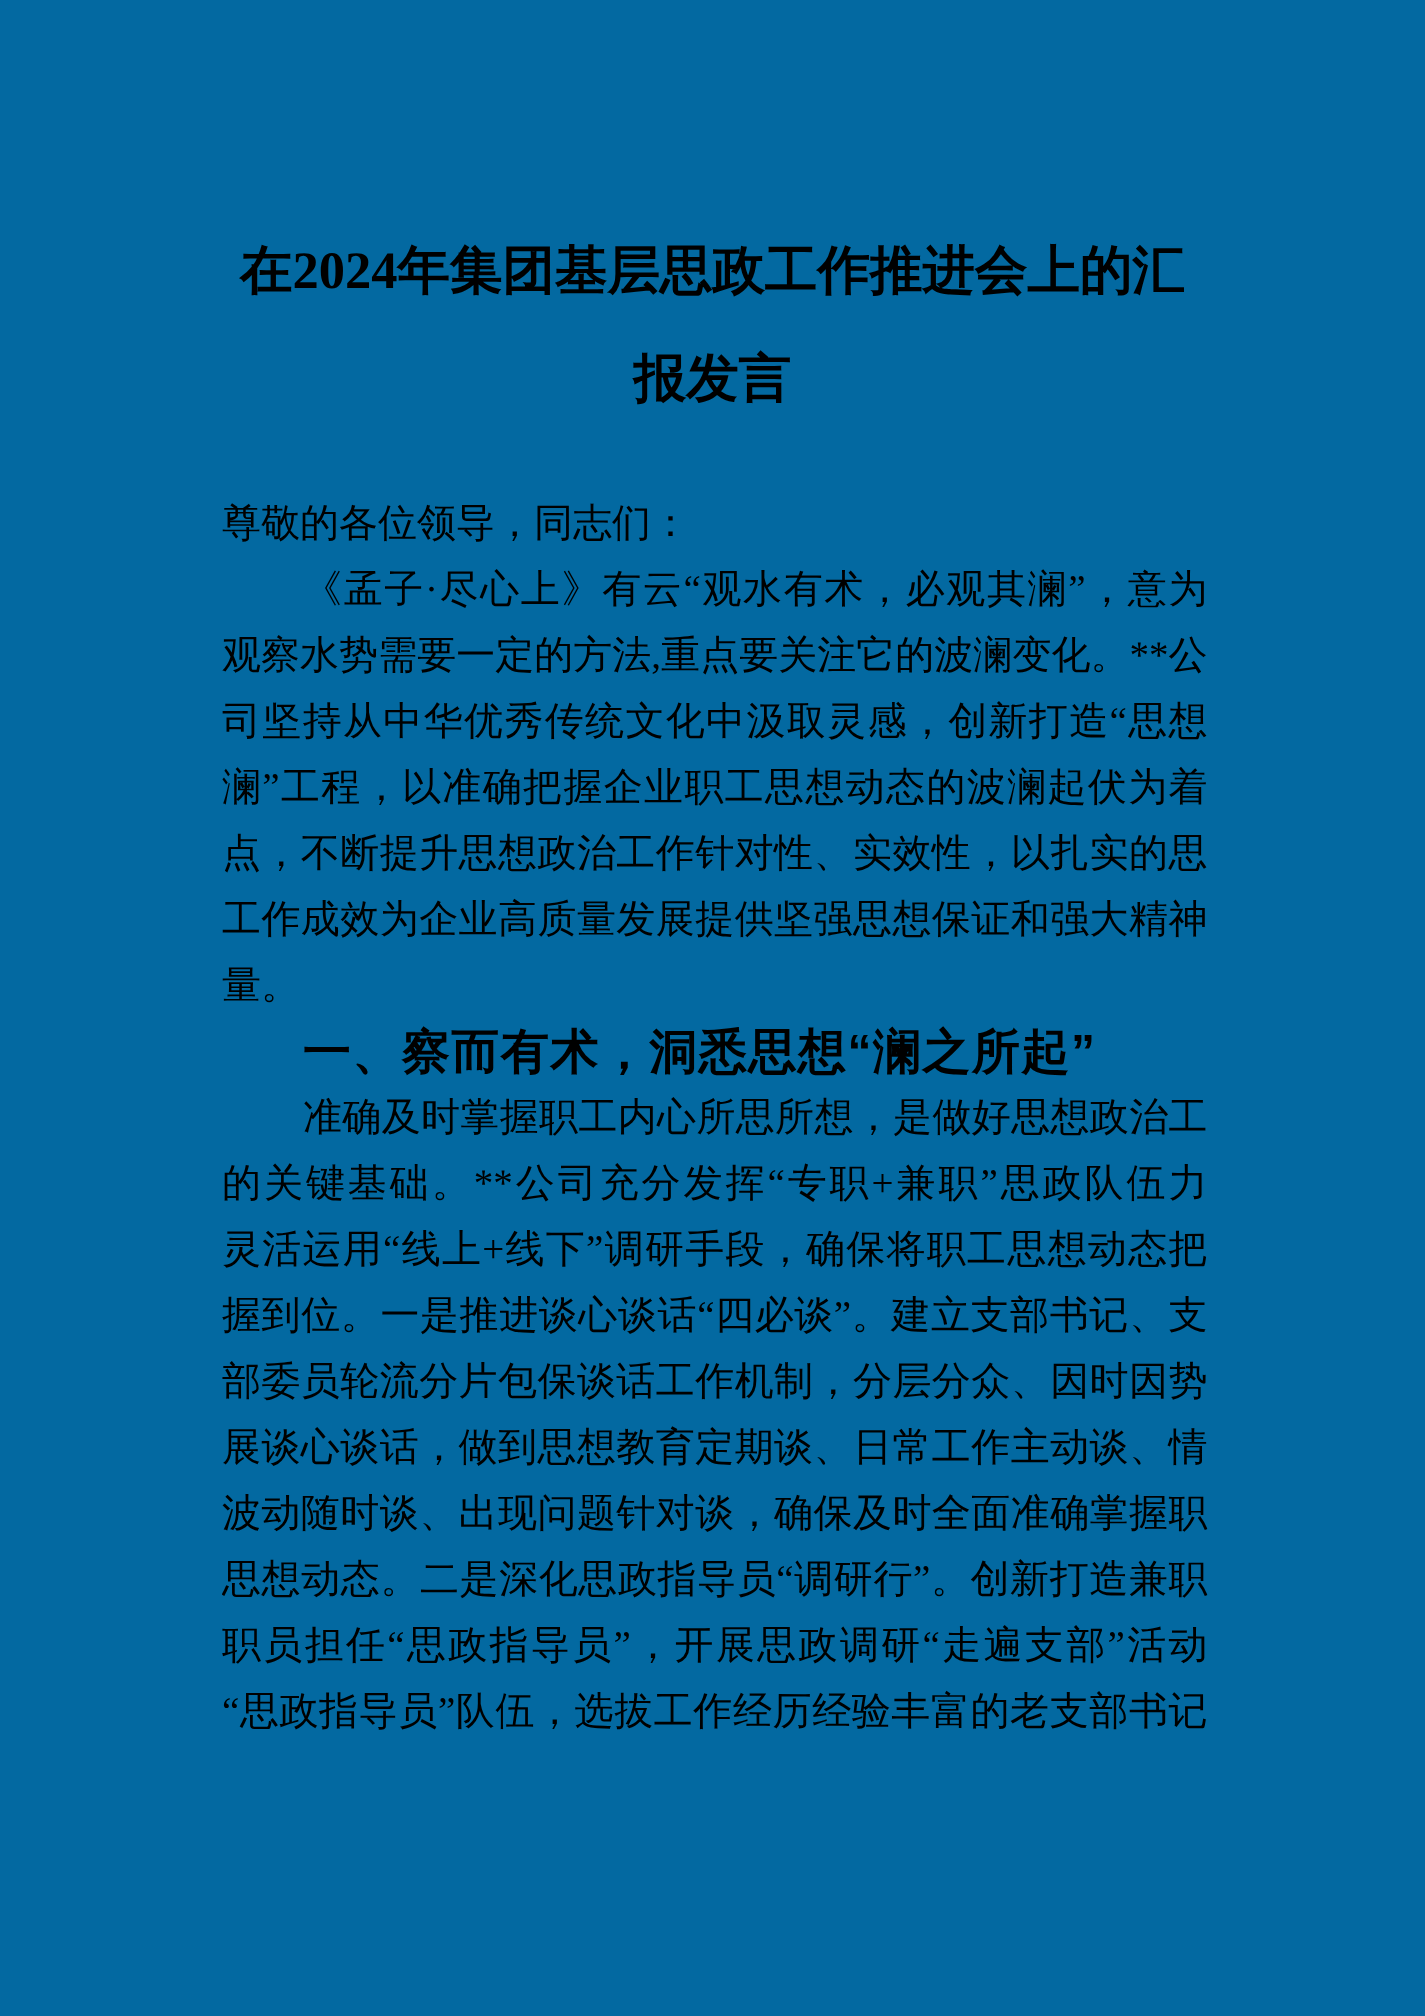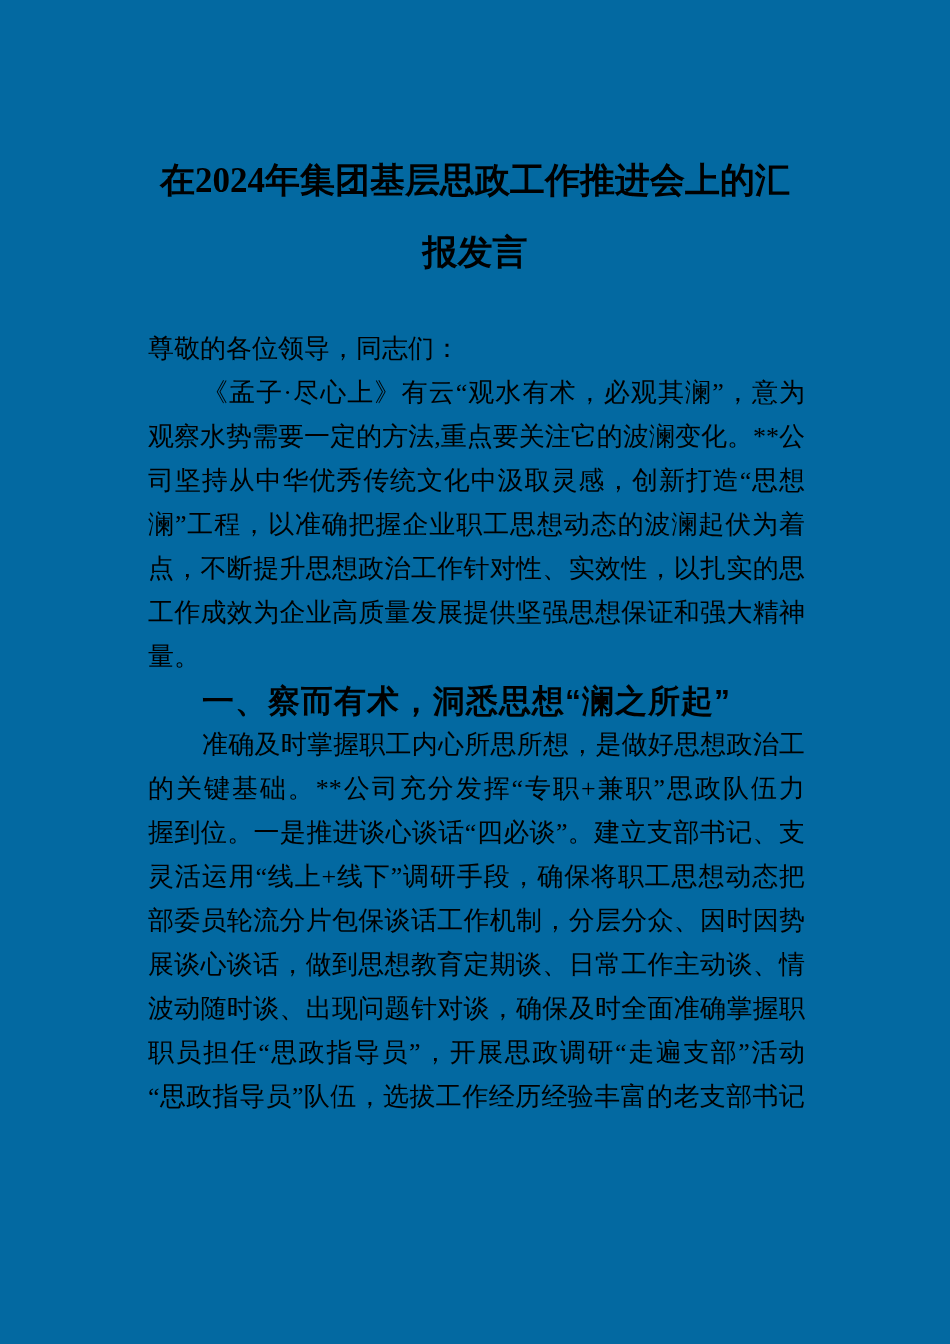--- a/index.html
+++ b/index.html
@@ -92,24 +92,25 @@
           <div class="line">点，不断提升思想政治工作针对性、实效性，以扎实的思政</div>
           <div class="line">工作成效为企业高质量发展提供坚强思想保证和强大精神力</div>
           <div class="line last">量。</div>
         </div>
 
       <div class="section-heading">一、察而有术，洞悉思想“澜之所起”</div>
 
       <div class="para">
           <div class="line first">准确及时掌握职工内心所思所想，是做好思想政治工作</div>
           <div class="line">的关键基础。**公司充分发挥“专职+兼职”思政队伍力量，</div>
+          <div class="line">灵活运用“线上+线下”调研手段，确保将职工思想动态把</div>
           <div class="line">握到位。一是推进谈心谈话“四必谈”。建立支部书记、支</div>
-          <div class="line">灵活运用“线上+线下”调研手段，确保将职工思想动态把</div>
           <div class="line">部委员轮流分片包保谈话工作机制，分层分众、因时因势开</div>
           <div class="line">展谈心谈话，做到思想教育定期谈、日常工作主动谈、情绪</div>
           <div class="line">波动随时谈、出现问题针对谈，确保及时全面准确掌握职工</div>
+          <div class="line">思想动态。二是深化思政指导员“调研行”。创新打造兼职</div>
           <div class="line">职员担任“思政指导员”，开展思政调研“走遍支部”活动</div>
           <div class="line">“思政指导员”队伍，选拔工作经历经验丰富的老支部书记</div>
         </div>
 
     </div>
   </div>
 </div>
 
 </body></html>

